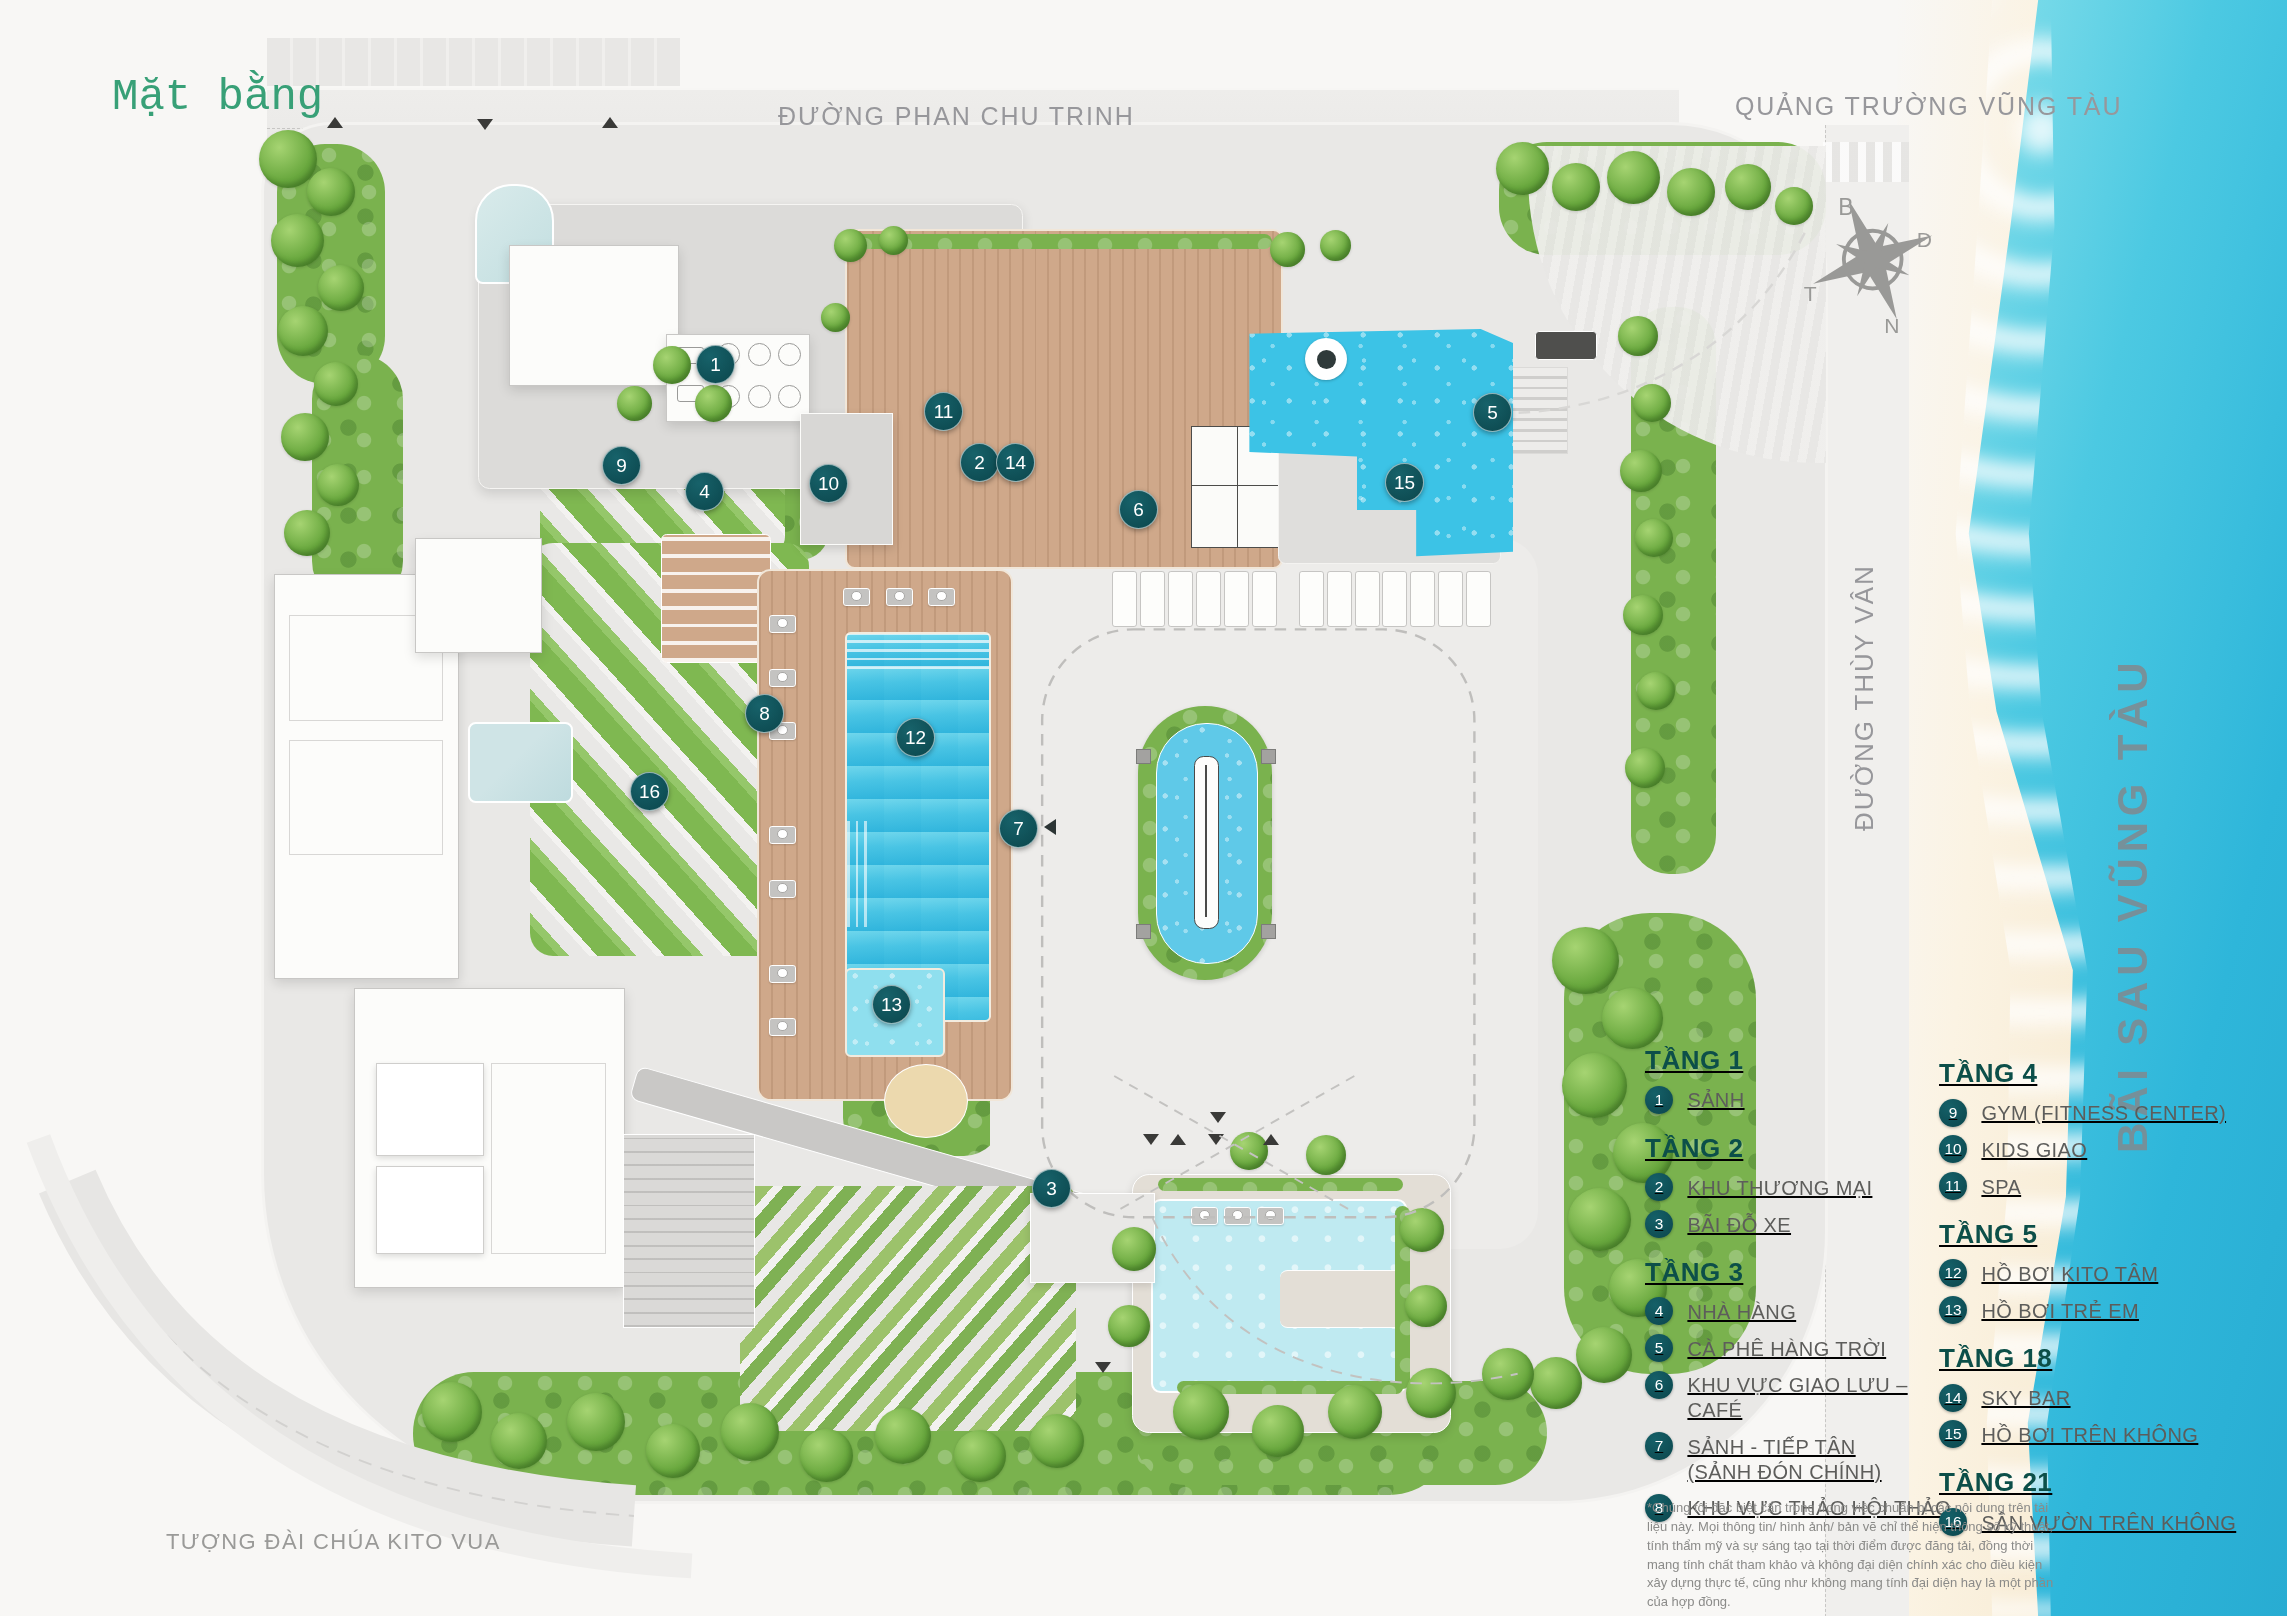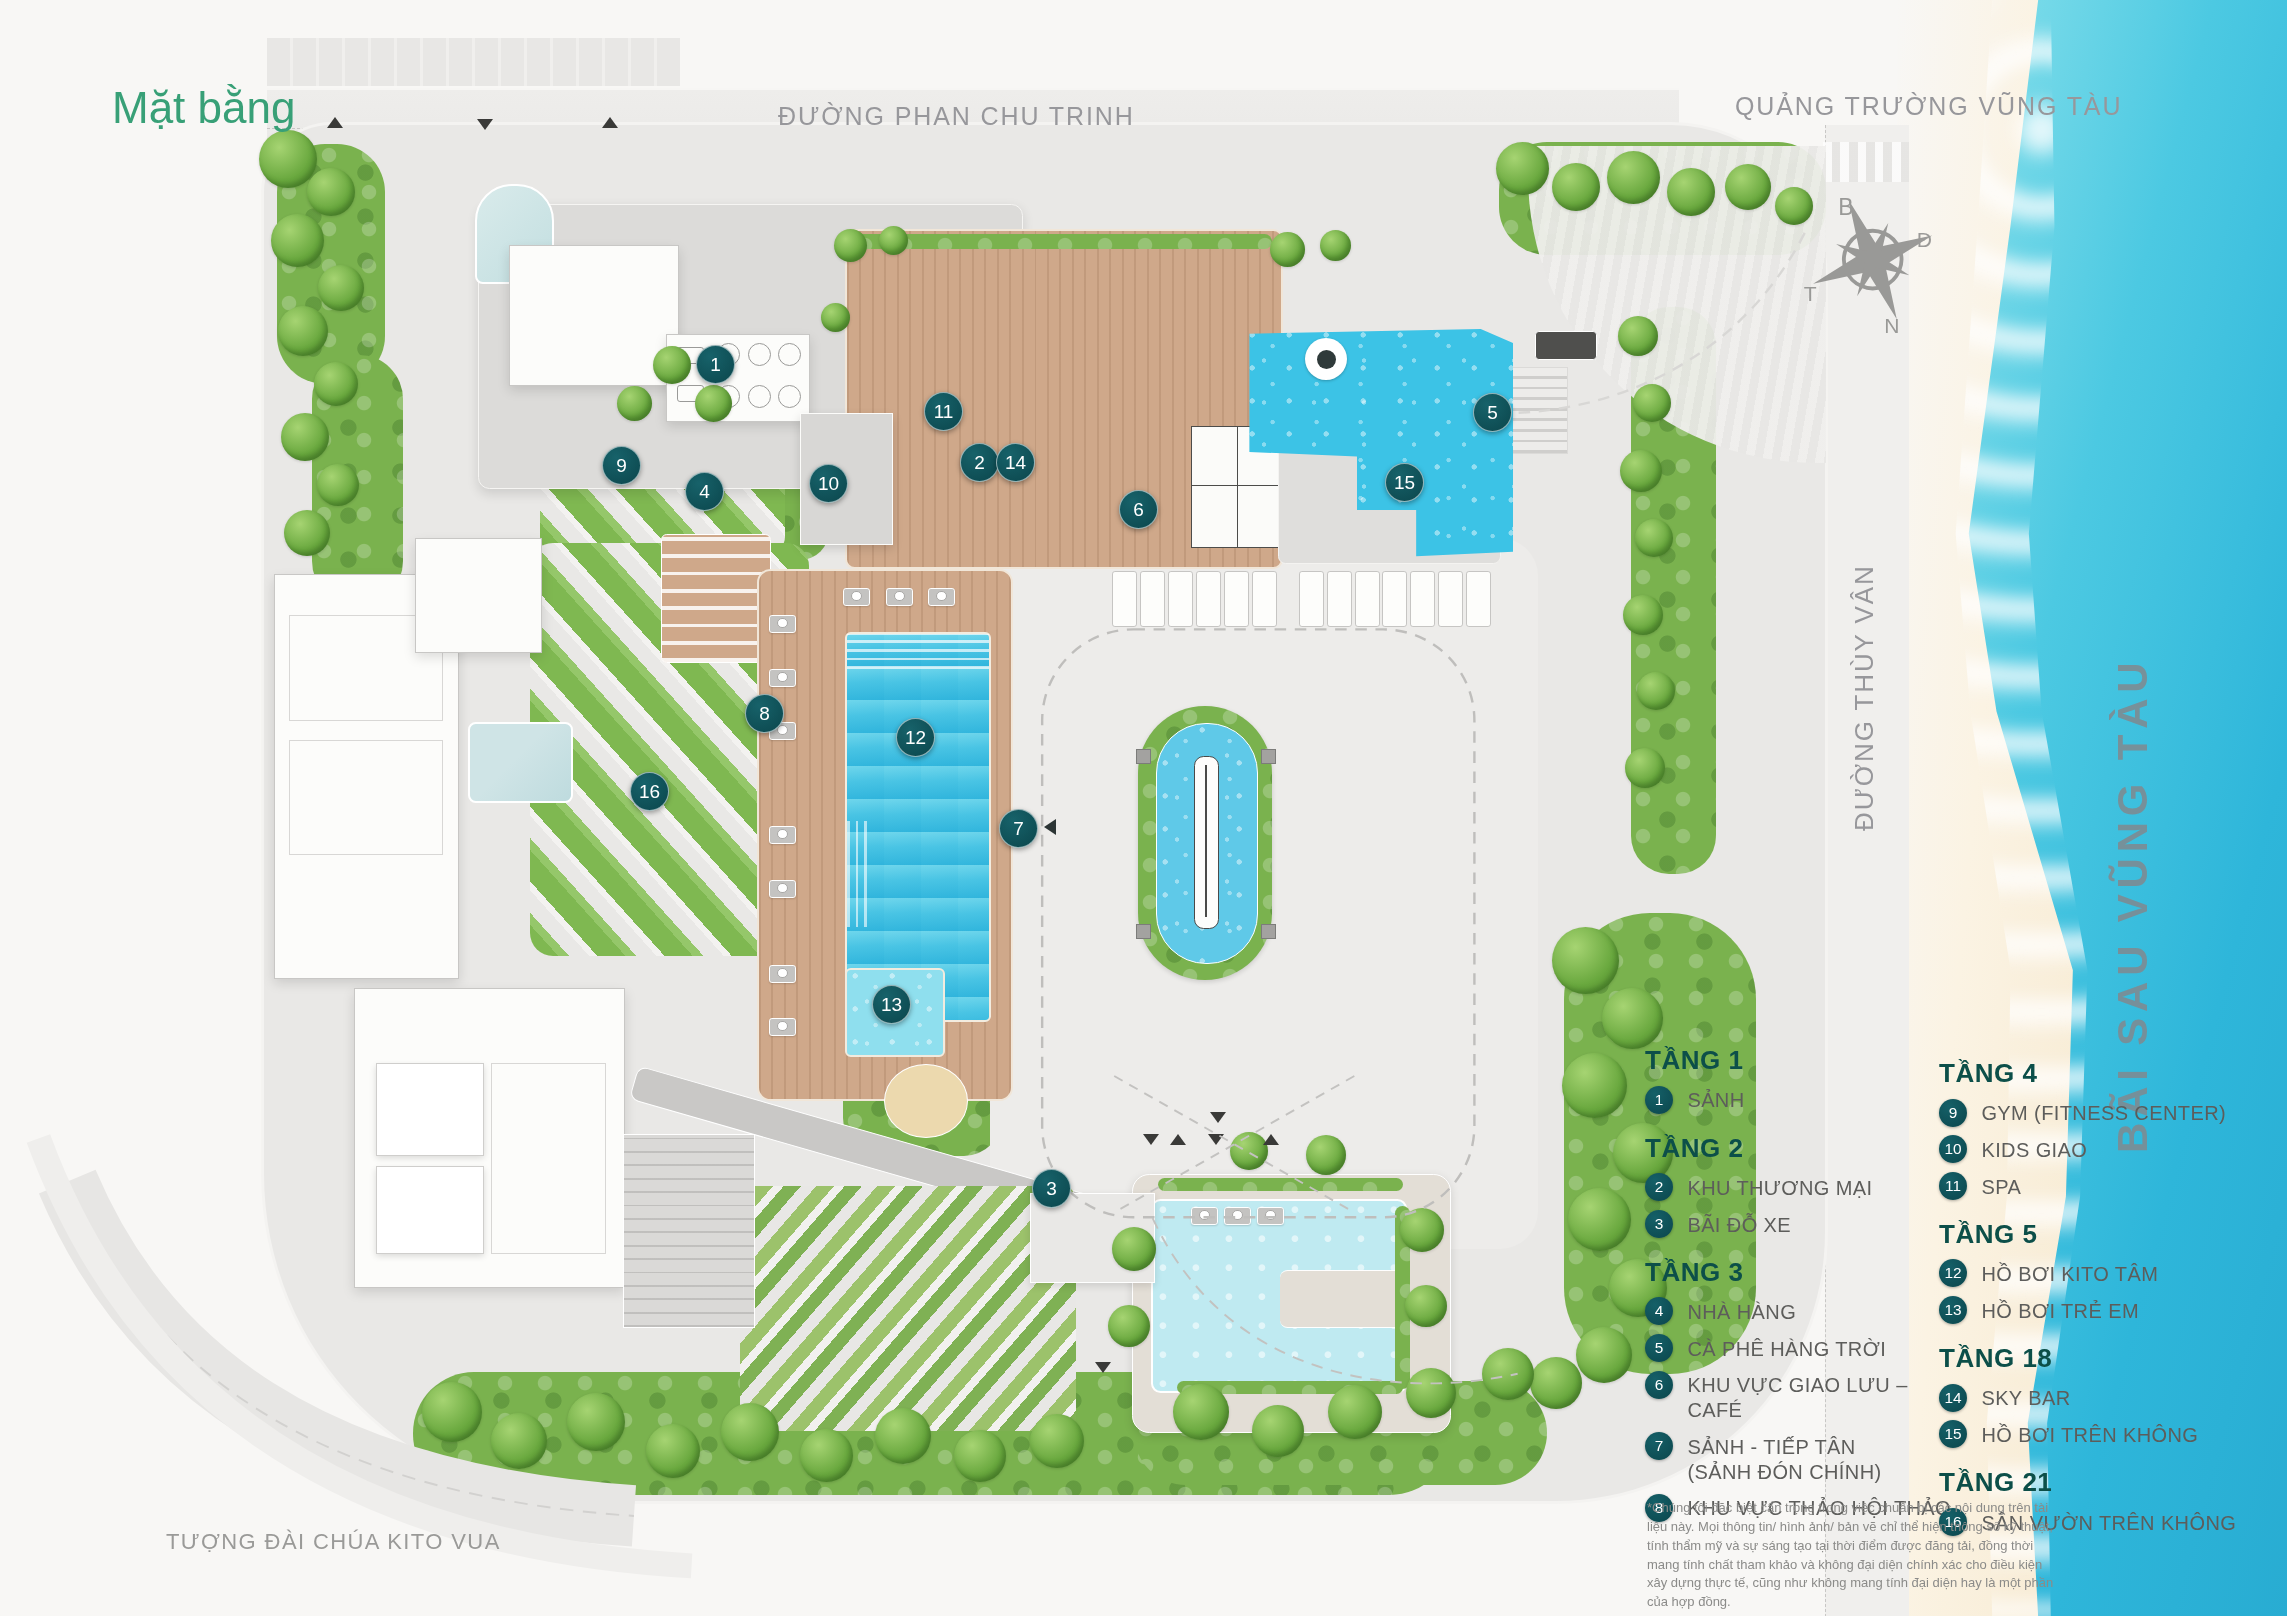--- a/index.html
+++ b/index.html
@@ -24,21 +24,21 @@
     background:radial-gradient(circle at 35% 30%, #a6d472, #69a83e 60%, #528c2f);
     box-shadow:inset -2.9px -3.8px 5.8px rgba(30,70,15,.35), 0 1px 2.9px rgba(0,0,0,.15);}
   .bldg{background:#fcfcfa;border:1.4px solid #c8c7c5;box-shadow:0 4.8px 11.5px rgba(0,0,0,.13);}
   .terrace{background-image:repeating-linear-gradient(48deg,
       #7fb851 0 21px, #95c76a 21px 29px, #e9e8e6 29px 44px, #f3f2f0 44px 50px);}
   
   .marker{position:absolute;width:37px;height:37px;border-radius:50%;z-index:40;
     background:radial-gradient(circle at 35% 28%, #17626a, #0b464c);
     color:#fff;font-size:19px;font-weight:500;display:flex;align-items:center;justify-content:center;
     box-shadow:0 1.9px 5.8px rgba(0,0,0,.35);border:1px solid rgba(255,255,255,.55);}
-  .legend-col{position:absolute;z-index:50;}
+  .legend-col{position:absolute;z-index:50;text-decoration:underline;}
   .legend-heading{color:#0c4f49;font-weight:700;font-size:26px;margin:19px 0 9.6px 0;letter-spacing:0.5px;}
   .legend-item{display:flex;align-items:flex-start;margin-bottom:8.6px;min-height:27px;}
   .legend-badge{flex:0 0 28px;width:28px;height:28px;border-radius:50%;margin-right:14.4px;
     background:radial-gradient(circle at 35% 28%, #156068, #0b464c);color:#fff;font-size:15.4px;
     display:flex;align-items:center;justify-content:center;box-shadow:0 1px 2.9px rgba(0,0,0,.3);}
   .legend-label{color:#5d5d5b;font-size:20px;letter-spacing:0.4px;line-height:1.25;padding-top:2.9px;
     white-space:pre-line;}
   
   .stall{position:absolute;width:23px;height:54px;background:#fdfdfb;border:1.4px solid #c6c5c3;border-radius:2.9px;}
   .lounger{position:absolute;width:25px;height:16.3px;background:#c4c3c1;border:1.9px solid #fff;border-radius:2.9px;box-shadow:0 1px 1.9px rgba(0,0,0,.15);}
@@ -341,21 +341,21 @@
           <polygon points="80,18 90,75 147,85 90,95 80,152 70,95 13,85 70,75"></polygon>
         </g>
       </g>
     </g>
     <text id="cp-b" x="44" y="38" font-size="24" fill="#8b8b89" font-family="Liberation Sans, sans-serif">B</text>
     <text id="cp-e" x="126" y="72" font-size="22" fill="#8b8b89" font-family="Liberation Sans, sans-serif">Đ</text>
     <text id="cp-w" x="8" y="128" font-size="22" fill="#8b8b89" font-family="Liberation Sans, sans-serif">T</text>
     <text id="cp-n" x="92" y="162" font-size="22" fill="#8b8b89" font-family="Liberation Sans, sans-serif">N</text>
   </svg>
 
-  <div class="abs" style="left:112px;top:85px;z-index:50;font-family:Liberation Sans, sans-serif;">
+  <div class="abs" style="left:112px;top:74px;z-index:50;font-family:Liberation Mono, monospace;">
     <div style="font-size:44px;color:#38a077;line-height:1.05;">Mặt bằng</div>
   </div>
 
   <div class="abs roadlabel" style="left:778px;top:102px;z-index:50;">ĐƯỜNG PHAN CHU TRINH</div>
   <div class="abs roadlabel" style="left:1735px;top:92px;z-index:50;">QUẢNG TRƯỜNG VŨNG TÀU</div>
   <div class="abs roadlabel vlabel" style="left:1849px;top:533px;height:298px;z-index:50;font-size:26px;">ĐƯỜNG THÙY VÂN</div>
   <div class="abs vlabel" style="left:2109px;top:413px;height:740px;z-index:50;font-size:42px;font-weight:700;color:#7d8c93;letter-spacing:5.8px;opacity:.9;">BÃI SAU VŨNG TÀU</div>
   <div class="abs" style="left:166px;top:1529px;z-index:50;font-size:22px;letter-spacing:1.4px;color:#9a9a98;">TƯỢNG ĐÀI CHÚA KITO VUA</div>
 
   <div class="legend-col" id="legend-col-0" style="left:1645px;top:1026px;width:317px;">

